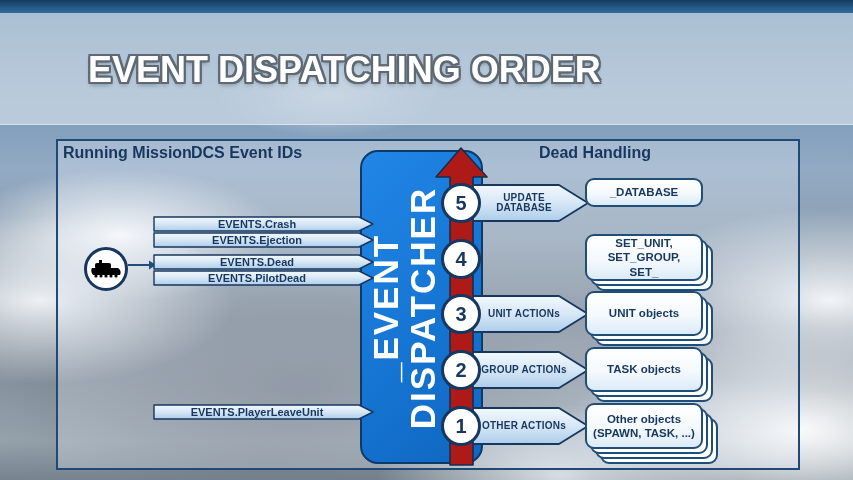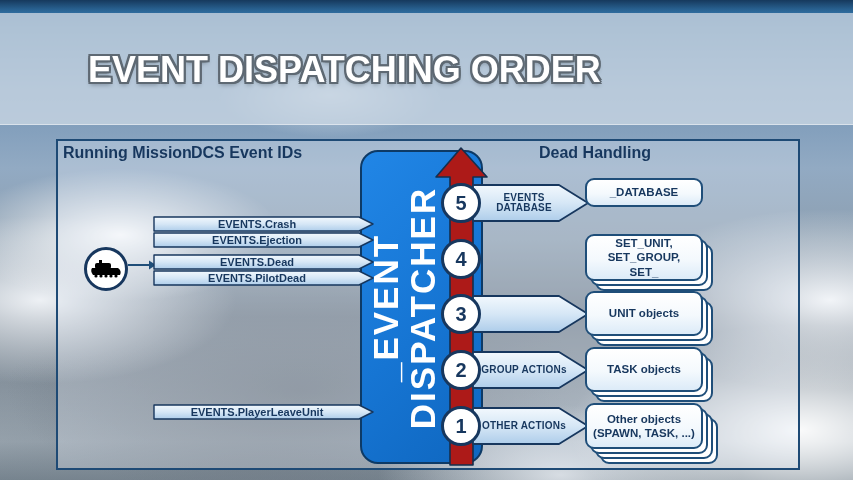--- a/index.html
+++ b/index.html
@@ -172,26 +172,27 @@
     <svg width="222" height="16">
         <polygon points="1,1 206,1 220,8 206,15 1,15" fill="url(#gArrow)" stroke="#17375e" stroke-width="1.4" stroke-linejoin="round"></polygon>
       </svg>
     <span>EVENTS.PlayerLeaveUnit</span>
   </div>
 
   <div class="alabel l5">
     <svg width="118" height="38">
         <polygon points="1,1 87,1 116,19 87,37 1,37" fill="url(#gArrow)" stroke="#17375e" stroke-width="1.8" stroke-linejoin="round"></polygon>
       </svg>
-    <span>EVENTS DATABASE</span>
+    <span>UPDATE DATABASE</span>
   </div>
   <div class="alabel l3">
     <svg width="118" height="38">
         <polygon points="1,1 87,1 116,19 87,37 1,37" fill="url(#gArrow)" stroke="#17375e" stroke-width="1.8" stroke-linejoin="round"></polygon>
       </svg>
+    <span>UNIT ACTIONs</span>
   </div>
   <div class="alabel l2">
     <svg width="118" height="38">
         <polygon points="1,1 87,1 116,19 87,37 1,37" fill="url(#gArrow)" stroke="#17375e" stroke-width="1.8" stroke-linejoin="round"></polygon>
       </svg>
     <span>GROUP ACTIONs</span>
   </div>
   <div class="alabel l1">
     <svg width="118" height="38">
         <polygon points="1,1 87,1 116,19 87,37 1,37" fill="url(#gArrow)" stroke="#17375e" stroke-width="1.8" stroke-linejoin="round"></polygon>

